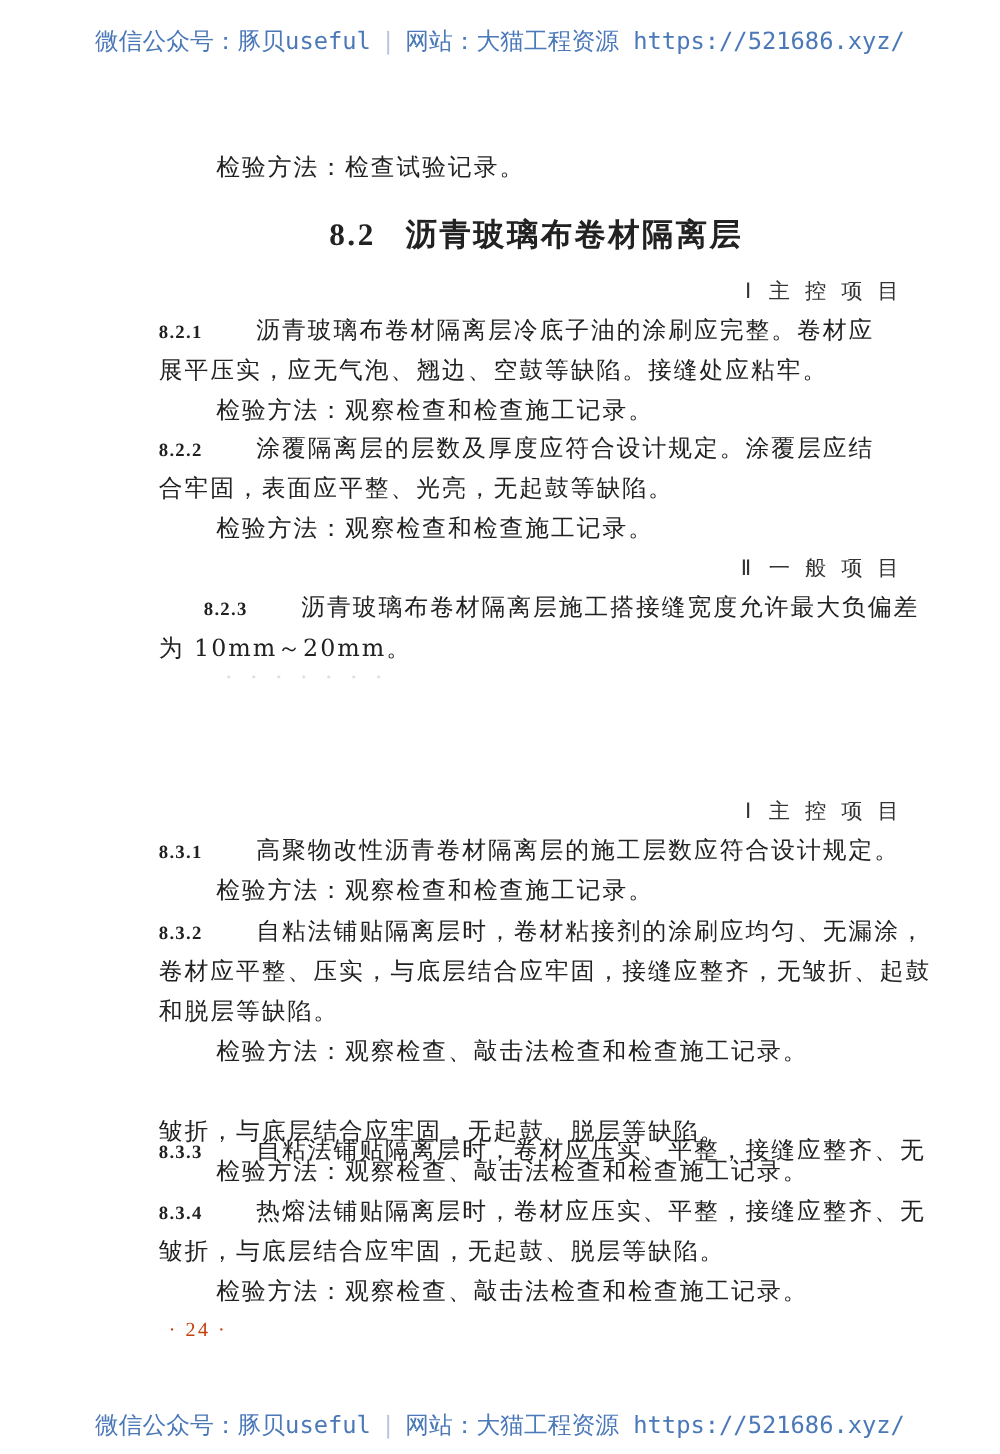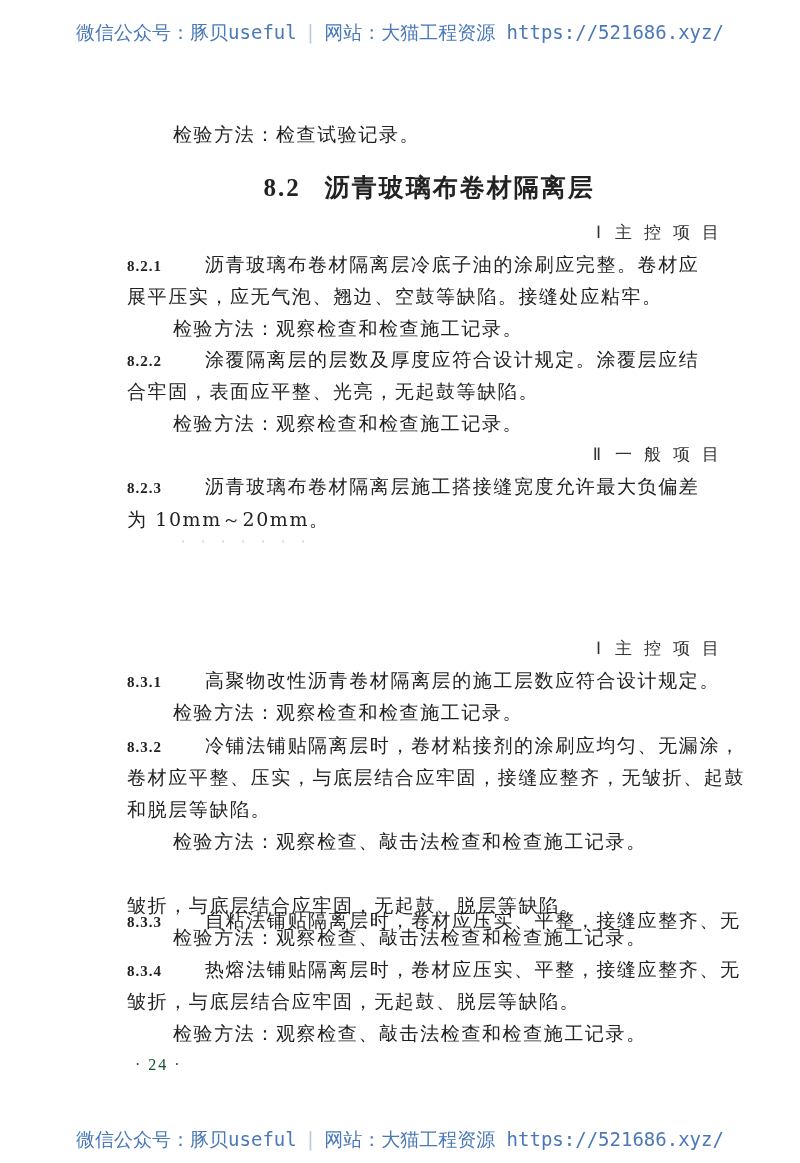--- a/index.html
+++ b/index.html
@@ -92,21 +92,21 @@
       background-image: radial-gradient(circle, #c8c8c8 1px, transparent 1.4px);
       background-size: 20px 3px;
       opacity: 0.6;
     }
     .page-no {
       position: absolute;
       left: 8px;
       top: 1056px;
       font-family: "Liberation Serif", serif;
       font-size: 16px;
-      color: #14532d;
+      color: #c2410c;
       letter-spacing: 2px;
     }
   </style>
 </head>
 <body>
 
 <div class="watermark wm-top">
   <span>微信公众号：豚贝useful</span><span class="sep">|</span><span>网站：大猫工程资源 https://521686.xyz/</span>
 </div>
 
@@ -131,38 +131,38 @@
   <div class="line" style="top:347px;">
     <span class="clause-no">8.2.2</span><span>涂覆隔离层的层数及厚度应符合设计规定。涂覆层应结</span>
   </div>
   <div class="line" style="top:379px;">合牢固，表面应平整、光亮，无起鼓等缺陷。</div>
   <div class="line indent" style="top:411px;">检验方法：观察检查和检查施工记录。</div>
 
   <div class="subheading" style="top:443px;">
     <span class="roman">Ⅱ</span><span>一般项目</span>
   </div>
 
-  <div class="line" style="top:474px;">
+  <div class="line" style="top:474px;margin-left:36px;">
     <span class="clause-no">8.2.3</span><span>沥青玻璃布卷材隔离层施工搭接缝宽度允许最大负偏差</span>
   </div>
   <div class="line" style="top:507px;">为 10mm～20mm。</div>
 
   <div class="clipped"></div>
 
   <div class="subheading" style="top:637px;">
     <span class="roman">Ⅰ</span><span>主控项目</span>
   </div>
 
   <div class="line" style="top:668px;">
     <span class="clause-no">8.3.1</span><span>高聚物改性沥青卷材隔离层的施工层数应符合设计规定。</span>
   </div>
   <div class="line indent" style="top:700px;">检验方法：观察检查和检查施工记录。</div>
 
   <div class="line" style="top:733px;">
-    <span class="clause-no">8.3.2</span><span>冷铺法铺贴隔离层时，卷材粘接剂的涂刷应均匀、无漏涂，</span>
+    <span class="clause-no">8.3.2</span><span>自粘法铺贴隔离层时，卷材粘接剂的涂刷应均匀、无漏涂，</span>
   </div>
   <div class="line" style="top:765px;">卷材应平整、压实，与底层结合应牢固，接缝应整齐，无皱折、起鼓</div>
   <div class="line" style="top:797px;">和脱层等缺陷。</div>
   <div class="line indent" style="top:829px;">检验方法：观察检查、敲击法检查和检查施工记录。</div>
 
   <div class="line" style="top:861px;margin-top:47px;">
     <span class="clause-no">8.3.3</span><span>自粘法铺贴隔离层时，卷材应压实、平整，接缝应整齐、无</span>
   </div>
   <div class="line" style="top:893px;">皱折，与底层结合应牢固，无起鼓、脱层等缺陷。</div>
   <div class="line indent" style="top:925px;">检验方法：观察检查、敲击法检查和检查施工记录。</div>

